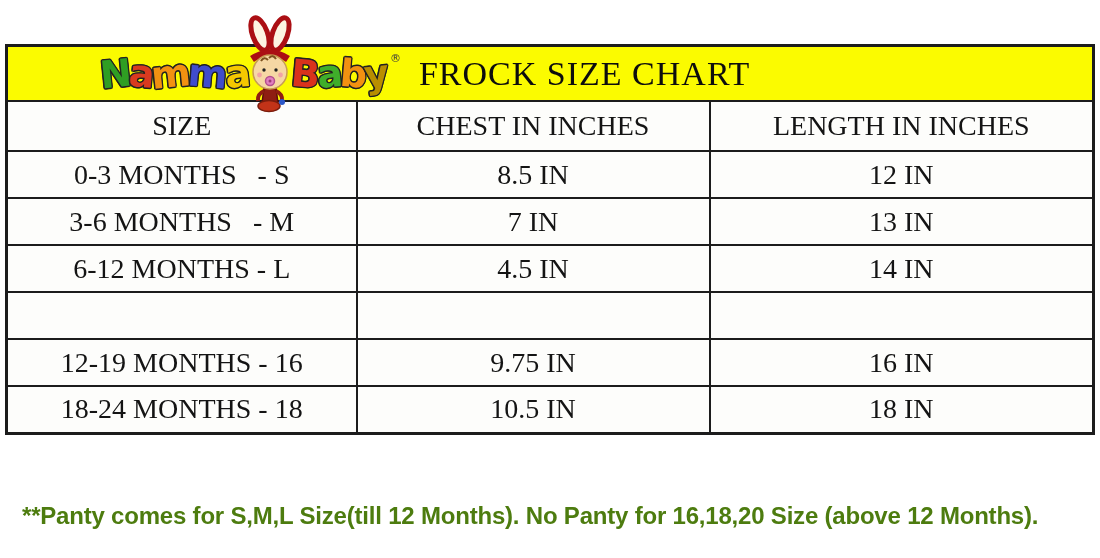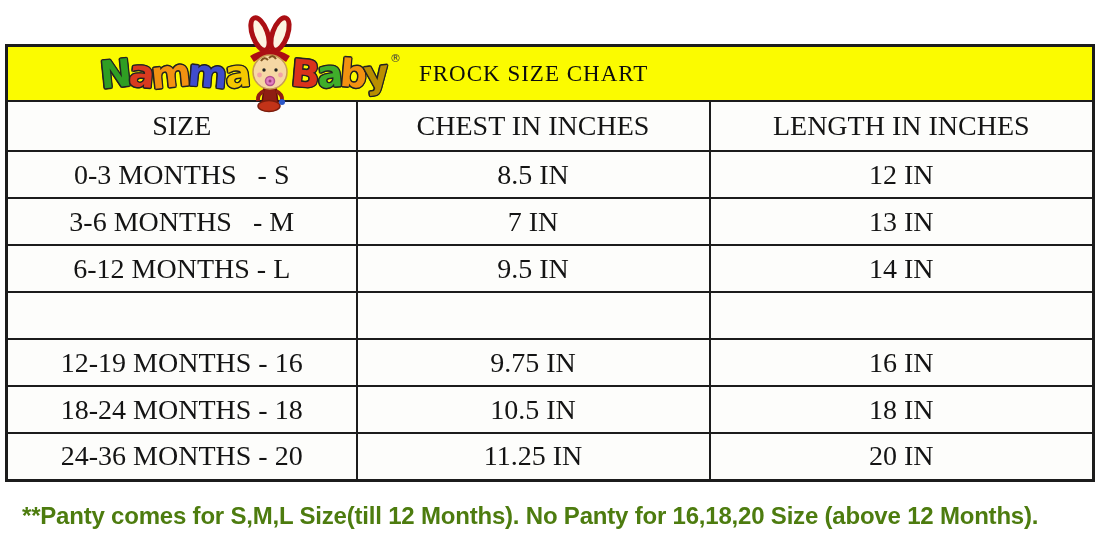--- a/index.html
+++ b/index.html
@@ -23,21 +23,21 @@
   .logo { display:flex; align-items:center; position:relative; }
   .logo-word { display:flex; align-items:center; }
   .ll {
     font-family:"DejaVu Sans", sans-serif; font-weight:800; font-size:38px; line-height:1;
     display:inline-block; margin-right:-3px;
     text-shadow:1.4px 0 #222,-1.4px 0 #222,0 1.4px #222,0 -1.4px #222,1px 1px #222,-1px -1px #222,1px -1px #222,-1px 1px #222;
   }
   .logo-spacer { position:relative; width:44px; height:53px; flex:0 0 44px; }
   .baby-svg { position:absolute; left:-8px; bottom:-13px; width:60px; height:100px; }
   .reg { font-family:"DejaVu Sans", sans-serif; font-size:11px; color:#3a3a3a; align-self:flex-start; margin:5px 0 0 4px; }
-  .title { font-size:23px; color:#0d0d0d; letter-spacing:1px; margin-left:18px; white-space:nowrap; }
+  .title { font-size:34px; color:#0d0d0d; letter-spacing:1px; margin-left:18px; white-space:nowrap; }
 
   
   .head-row th { height:50px; font-weight:normal; font-size:28px; white-space:nowrap;margin-top:44px; }
   .data-row td { height:47px; font-size:28px;margin-top:14px; }
   td.size-cell { white-space:pre; }
 
   .footnote {
     position:absolute; left:22px; top:502px; width:1060px;
     font-family:"Liberation Sans", sans-serif; font-weight:700; font-size:24px;
     color:#4d7c0f; letter-spacing:-0.2px; white-space:nowrap;
@@ -111,40 +111,35 @@
       <td>8.5 IN</td>
       <td>12 IN</td>
     </tr>
     <tr class="data-row">
       <td class="size-cell">3-6 MONTHS   - M</td>
       <td>7 IN</td>
       <td>13 IN</td>
     </tr>
     <tr class="data-row">
       <td class="size-cell">6-12 MONTHS - L</td>
-      <td>9.5 IN</td>
+      <td>4.5 IN</td>
       <td>14 IN</td>
     </tr>
     <tr class="data-row">
       <td class="size-cell"></td>
       <td></td>
       <td></td>
     </tr>
     <tr class="data-row">
       <td class="size-cell">12-19 MONTHS - 16</td>
       <td>9.75 IN</td>
       <td>16 IN</td>
     </tr>
     <tr class="data-row">
       <td class="size-cell">18-24 MONTHS - 18</td>
       <td>10.5 IN</td>
       <td>18 IN</td>
     </tr>
-    <tr class="data-row">
-      <td class="size-cell">24-36 MONTHS - 20</td>
-      <td>11.25 IN</td>
-      <td>20 IN</td>
-    </tr>
   </tbody>
     </table>
 
   <div class="footnote">**Panty comes for S,M,L Size(till 12 Months). No Panty for 16,18,20 Size (above 12 Months).</div>
 </div>
 
 </body></html>

